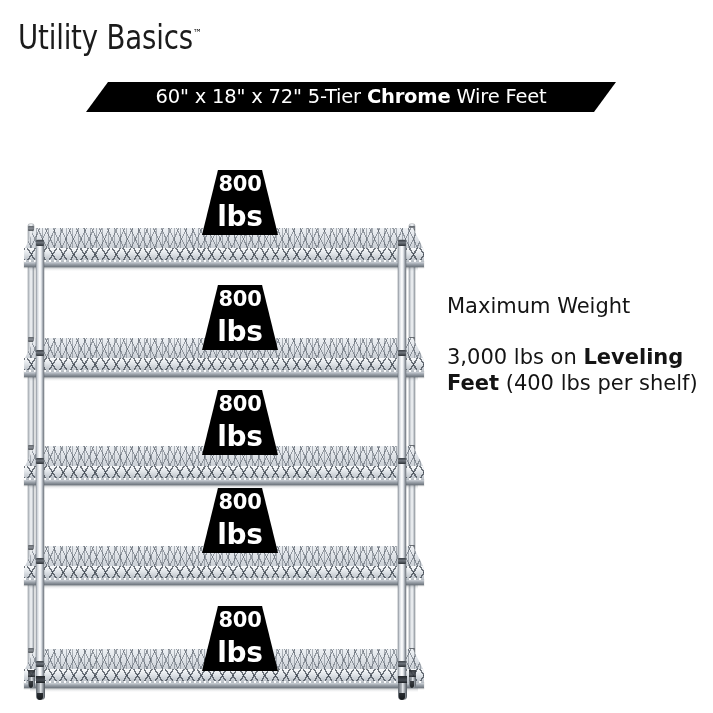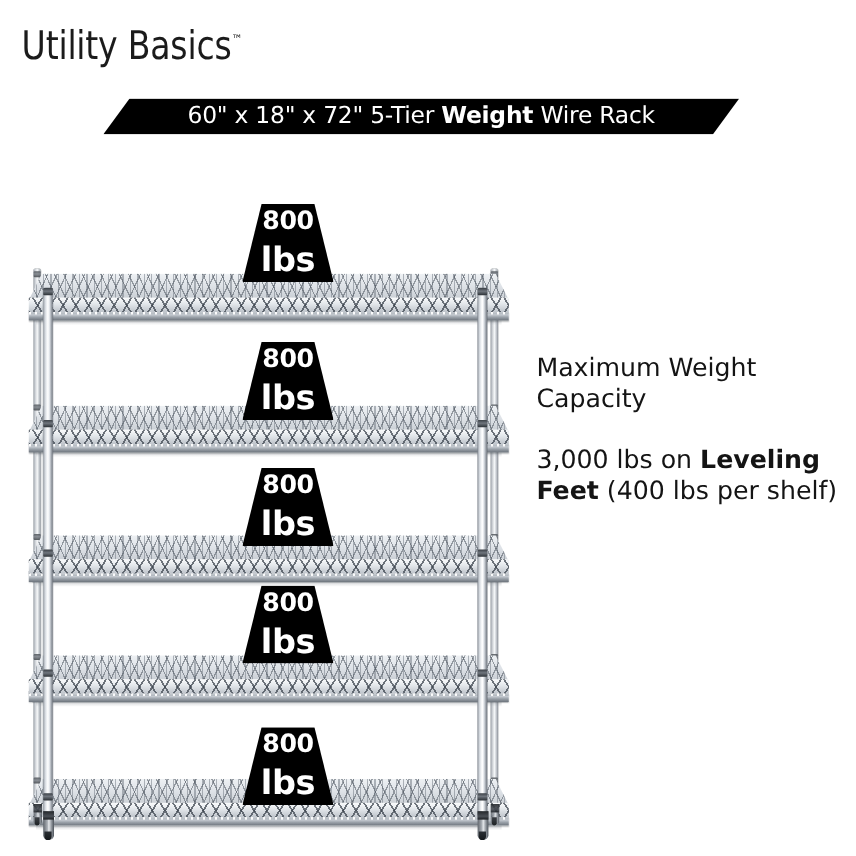--- a/index.html
+++ b/index.html
@@ -115,21 +115,21 @@
 </head>
 <body>
 
 <div class="stage">
 
   <div class="brand">
     <span>Utility Basics</span><span class="tm">™</span>
   </div>
 
   <div class="banner">
-    <div class="banner-text"><span>60" x 18" x 72" 5-Tier </span><b>Weight</b><span> Wire Rack</span></div>
+    <div class="banner-text"><span>60" x 18" x 72" 5-Tier </span><b>Chrome</b><span> Wire Feet</span></div>
   </div>
 
   <div class="rack">
 
     <div class="post rear" style="left:4px;top:2px;height:452px;">
       <div class="collar rear" style="top:2px;"></div>
       <div class="collar rear" style="top:113px;"></div>
       <div class="collar rear" style="top:221px;"></div>
       <div class="collar rear" style="top:321px;"></div>
       <div class="collar rear" style="top:424px;"></div>
@@ -222,19 +222,18 @@
     <span class="num">800</span>
     <span class="unit">lbs</span>
   </div>
   <div class="badge" style="left:202px;top:606px;width:76px;height:65px;">
     <span class="num">800</span>
     <span class="unit">lbs</span>
   </div>
 
   <div class="copy">
     <p>Maximum Weight</p>
-    <p>Capacity</p>
     <div class="gap"></div>
     <p><span>3,000 lbs on </span><b>Leveling Feet</b><span> (400 lbs per shelf)</span></p>
     <div class="gap2"></div>
   </div>
 
 </div>
 
 </body></html>

